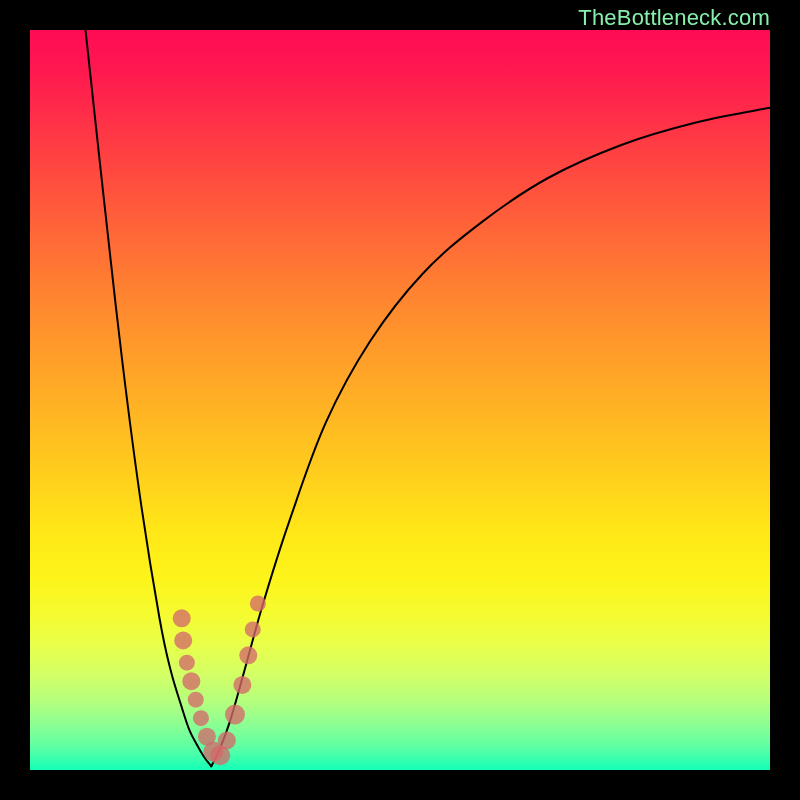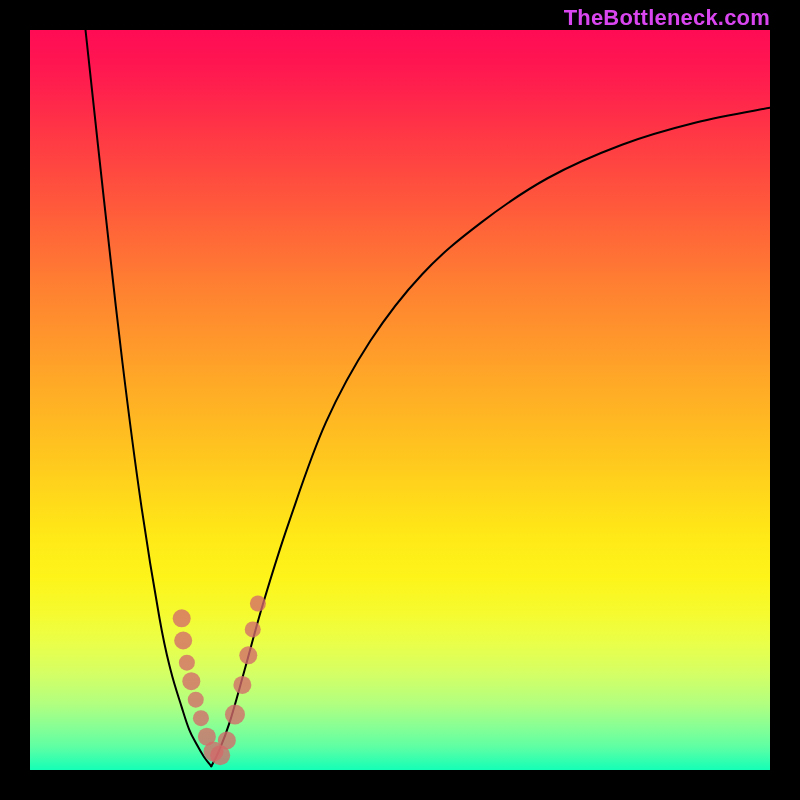--- a/index.html
+++ b/index.html
@@ -47,23 +47,23 @@
       #8aff94 94%,
       #5cffa4 97%,
       #2cffb1 99%,
       #14ffb6 100%
     );
   }
   .watermark {
     position: absolute;
     top: 5px;
     right: 30px;
-    color: #d946ef;
+    color: #86efac;
     font-size: 22px;
-    font-weight: 700;
+    font-weight: 400;
     letter-spacing: 0.2px;
     user-select: none;
   }
   svg.curves {
     position: absolute;
     left: 0; top: 0;
     width: 100%; height: 100%;
   }
   .curve-path {
     fill: none;

